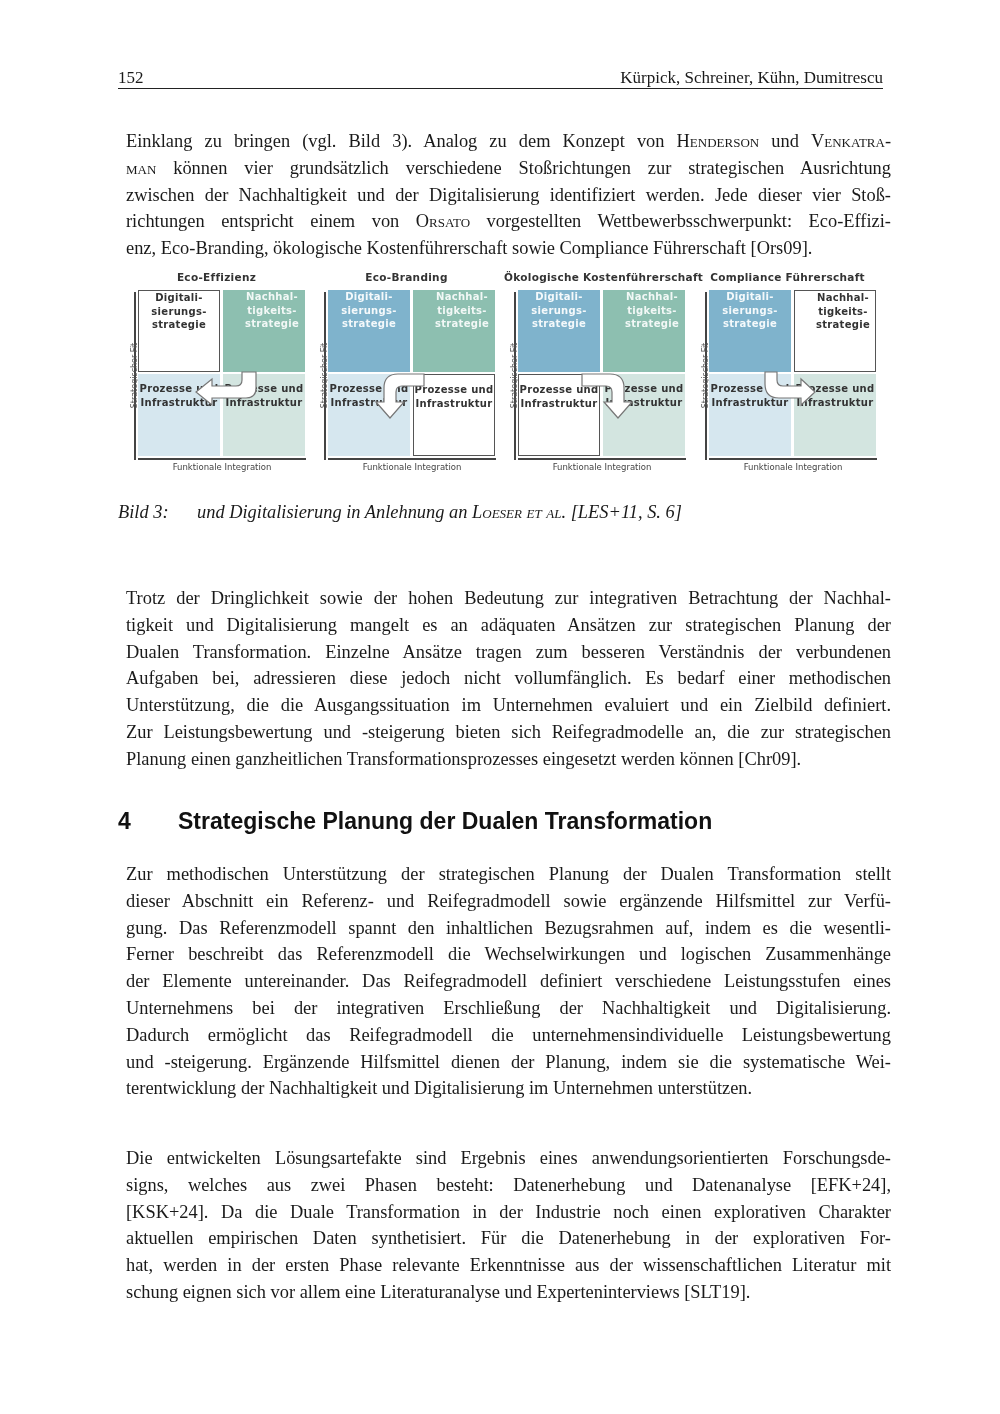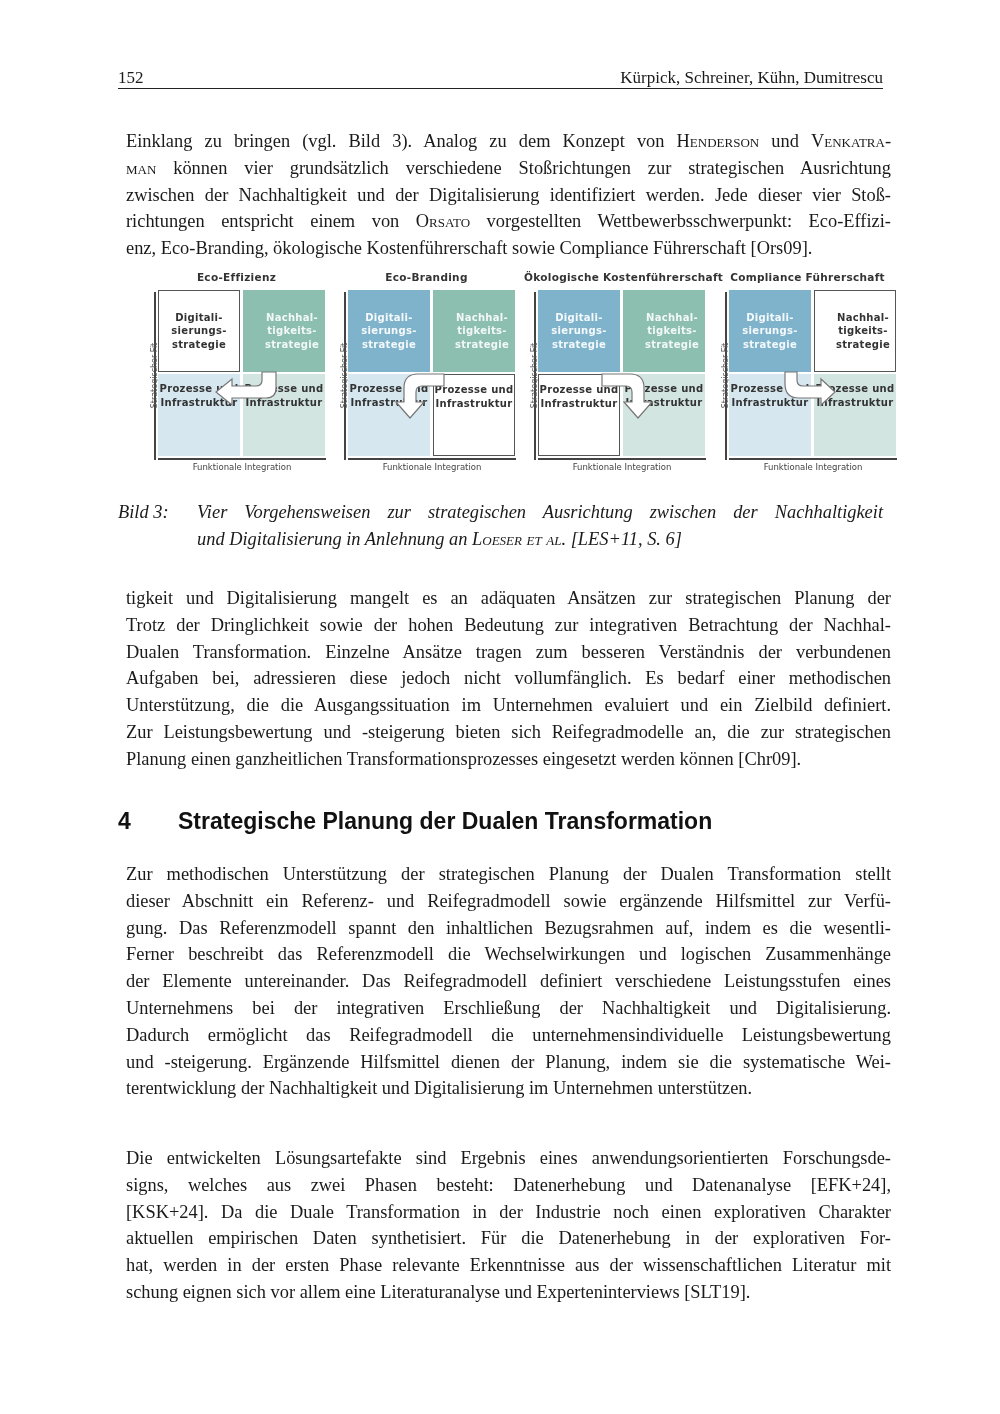--- a/index.html
+++ b/index.html
@@ -11,33 +11,33 @@
   .header .pno { position: absolute; left: 0; top: 2px; }
   .header .authors { position: absolute; right: 0; top: 2px; }
 
   .para { position: absolute; left: 118px; width: 765px; font-size: 18.4px;
           line-height: 26.8px; text-align: justify; margin: 8px; }
   .para .ln { display: block; text-align: justify; text-align-last: justify; white-space: nowrap; }
   .para .ln.last { text-align-last: left; }
   .sc { font-variant: small-caps; }
 
   
-  .figure { position: absolute; left: 134px; top: 268px; width: 765px; height: 210px; }
+  .figure { position: absolute; left: 114px; top: 268px; width: 765px; height: 210px; }
   .panel { position: absolute; top: 0; width: 185px; height: 210px;
            font-family: "DejaVu Sans", "Liberation Sans", sans-serif; }
   .panel .ptitle { position: absolute; left: 0; right: 0; top: 3px; text-align: center;
                    font-size: 10.5px; font-weight: bold; color: #333; letter-spacing: 0.3px; white-space: nowrap; }
   .panel .yaxis { position: absolute; left: 10px; top: 24px; width: 2px; height: 168px; background: #444; }
   .panel .ylabel { position: absolute; left: -40px; top: 103px; width: 100px; text-align: center;
                    transform: rotate(-90deg); font-size: 8px; color: #555; white-space: nowrap; }
   .panel .xaxis { position: absolute; left: 14px; top: 190px; width: 168px; height: 2px; background: #444; }
   .panel .xlabel { position: absolute; left: 14px; width: 168px; top: 194px; text-align: center;
                    font-size: 8.5px; color: #444; white-space: nowrap; }
   .cell { position: absolute; width: 82px; height: 82px; box-sizing: border-box;
-          display: flex; align-items: center; justify-content: center; text-align: center;
+          display: flex; justify-content: center; text-align: center;
           font-size: 10px; font-weight: bold; line-height: 13.5px; letter-spacing: 0.3px; }
   .cell.tl { left: 14px; top: 22px; }
   .cell.tr { left: 99px; top: 22px; padding-left: 16px; }
   .cell.bl { left: 14px; top: 106px; }
   .cell.br { left: 99px; top: 106px; }
   .cell.white { background: #ffffff; border: 1.5px solid #555; color: #333; }
   .cell.blue-dark { background: #7fb3cc; color: #f4f9fb; }
   .cell.green-dark { background: #8dbfb0; color: #f2f8f6; }
   .cell.blue-light { background: #d6e7ef; color: #333; }
   .cell.green-light { background: #d3e5e0; color: #333; }
@@ -215,28 +215,27 @@
       <div class="xlabel">Funktionale Integration</div>
       <svg class="arrow" viewBox="0 0 185 210">
         <path d="M70,104 L82,104 L82,112 Q82,118 88,118 L106,118 L106,111 L120,124 L106,137 L106,130 L84,130 Q70,130 70,116 Z" fill="#ffffff" stroke="#777" stroke-width="1.2"></path>
       </svg>
     </div>
 </div>
 
 <div class="caption">
   <span class="clabel">Bild 3:</span>
   <div class="ctext" id="caption-text">
-      <span class="ln"><span>Vier Vorgehensweisen zur strategischen Ausrichtung zwischen der Nachhaltigkeit</span></span>
       <span class="ln last"><span>und Digitalisierung in Anlehnung an </span><span class="sc">Loeser et al.</span><span>  [LES+11, S. 6]</span></span>
     </div>
 </div>
 
 <div class="para" id="p2" style="top:577px;">
+    <span class="ln">Trotz der Dringlichkeit sowie der hohen Bedeutung zur integrativen Betrachtung der Nachhal-</span>
     <span class="ln">tigkeit und Digitalisierung mangelt es an adäquaten Ansätzen zur strategischen Planung der</span>
-    <span class="ln">Trotz der Dringlichkeit sowie der hohen Bedeutung zur integrativen Betrachtung der Nachhal-</span>
     <span class="ln">Dualen Transformation. Einzelne Ansätze tragen zum besseren Verständnis der verbundenen</span>
     <span class="ln">Aufgaben bei, adressieren diese jedoch nicht vollumfänglich. Es bedarf einer methodischen</span>
     <span class="ln">Unterstützung, die die Ausgangssituation im Unternehmen evaluiert und ein Zielbild definiert.</span>
     <span class="ln">Zur Leistungsbewertung und -steigerung bieten sich Reifegradmodelle an, die zur strategischen</span>
     <span class="ln last">Planung einen ganzheitlichen Transformationsprozesses eingesetzt werden können [Chr09].</span>
   </div>
 
 <div class="section-heading">
   <span class="num">4</span>
   <span class="title">Strategische Planung der Dualen Transformation</span>

